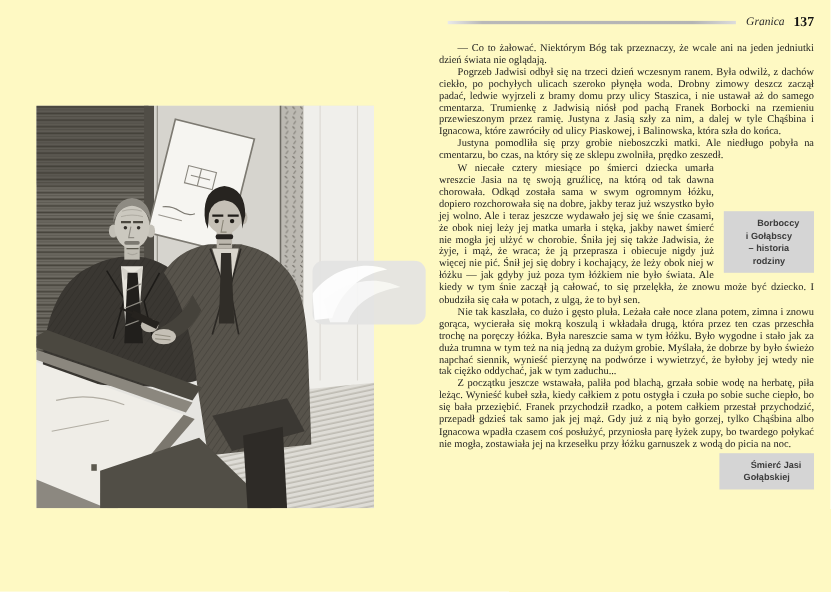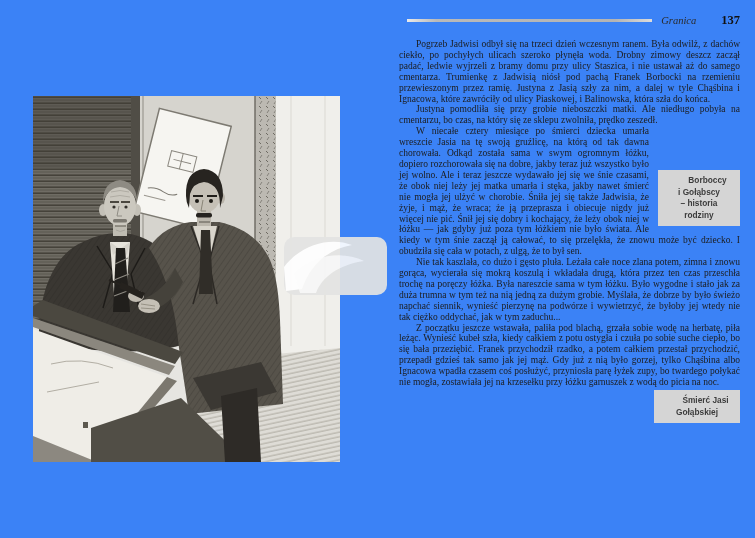--- a/index.html
+++ b/index.html
@@ -1,31 +1,31 @@
 <!DOCTYPE html>
 <html><head>
 <meta charset="utf-8">
 <style>
   html,body{margin:0;padding:0;background:#ffffff;}
-  #scan{position:relative;width:755px;height:538px;background:#3b82f6;overflow:hidden;
+  #scan{position:relative;width:755px;height:538px;background:#fef9c3;overflow:hidden;
         font-family:"Liberation Serif",serif;color:#1c1c1c;}
 
   
   .illustration{position:absolute;left:33px;top:96px;width:307px;height:366px;}
   .watermark{position:absolute;left:284px;top:237px;width:103px;height:58px;
              background:#e4e4e3;border-radius:10px;opacity:.92;z-index:5;}
   .watermark svg{position:absolute;left:0;top:0;}
 
   
   .right-page{position:absolute;left:399px;top:13px;width:341px;}
   .page-header{display:flex;align-items:center;height:15px;margin-bottom:11px;}
   .header-rule{flex:1;height:3px;margin:0 9px 0 8px;
                background:linear-gradient(to right,#eaeaea,#b9b9b9 12%,#b4b4b4 85%,#dcdcdc);}
   .running-title{font-style:italic;font-size:10.5px;color:#2a2a2a;margin-right:8px;}
-  .page-num{font-weight:bold;font-size:12.5px;color:#111;margin-left:17px;}
+  .page-num{font-weight:bold;font-size:12.5px;color:#111;}
 
   .body-text p{margin:0;text-indent:17px;text-align:justify;
                font-size:9.5px;line-height:10.9px;color:#1c1c1c;}
   .mnote{float:right;background:#d5d5d5;color:#3c3c3c;text-align:center;
          white-space:pre-line;font-family:"Liberation Sans",sans-serif;
          font-weight:bold;font-size:8.3px;line-height:11.5px;
          margin:2px 0 3px 9px;padding:5px 3px;}
   .mnote-family{width:76px;margin-top:44px;}
   .mnote-death{width:80px;text-align:center;}
 </style>
@@ -156,20 +156,21 @@
 
   <div class="right-page">
 
     <div class="page-header">
       <span class="header-rule"></span>
       <span class="running-title">Granica</span>
       <span class="page-num">137</span>
     </div>
 
     <div class="body-text">
+      <p>— Co to żałować. Niektórym Bóg tak przeznaczy, że wcale ani na jeden jedniutki dzień świata nie oglądają.</p>
       <p>Pogrzeb Jadwisi odbył się na trzeci dzień wczesnym ranem. Była odwilż, z dachów ciekło, po pochyłych ulicach szeroko płynęła woda. Drobny zimowy deszcz zaczął padać, ledwie wyjrzeli z bramy domu przy ulicy Staszica, i nie ustawał aż do samego cmentarza. Trumienkę z Jadwisią niósł pod pachą Franek Borbocki na rzemieniu przewieszonym przez ramię. Justyna z Jasią szły za nim, a dalej w tyle Chąśbina i Ignacowa, które zawróciły od ulicy Piaskowej, i Balinowska, która szła do końca.</p>
       <p>Justyna pomodliła się przy grobie nieboszczki matki. Ale niedługo pobyła na cmentarzu, bo czas, na który się ze sklepu zwolniła, prędko zeszedł.</p>
       <p>
         <span class="mnote mnote-family">Borboccy
 i Gołąbscy
 – historia
 rodziny</span>
         <span>W niecałe cztery miesiące po śmierci dziecka umarła wreszcie Jasia na tę swoją gruźlicę, na którą od tak dawna chorowała. Odkąd została sama w swym ogromnym łóżku, dopiero rozchorowała się na dobre, jakby teraz już wszystko było jej wolno. Ale i teraz jeszcze wydawało jej się we śnie czasami, że obok niej leży jej matka umarła i stęka, jakby nawet śmierć nie mogła jej ulżyć w chorobie. Śniła jej się także Jadwisia, że żyje, i mąż, że wraca; że ją przeprasza i obiecuje nigdy już więcej nie pić. Śnił jej się dobry i kochający, że leży obok niej w łóżku — jak gdyby już poza tym łóżkiem nie było świata. Ale kiedy w tym śnie zaczął ją całować, to się przelękła, że znowu może być dziecko. I obudziła się cała w potach, z ulgą, że to był sen.</span>
       </p>
       <p>Nie tak kaszlała, co dużo i gęsto pluła. Leżała całe noce zlana potem, zimna i znowu gorąca, wycierała się mokrą koszulą i wkładała drugą, która przez ten czas przeschła trochę na poręczy łóżka. Była nareszcie sama w tym łóżku. Było wygodne i stało jak za duża trumna w tym też na nią jedną za dużym grobie. Myślała, że dobrze by było świeżo napchać siennik, wynieść pierzynę na podwórze i wywietrzyć, że byłoby jej wtedy nie tak ciężko oddychać, jak w tym zaduchu...</p>

